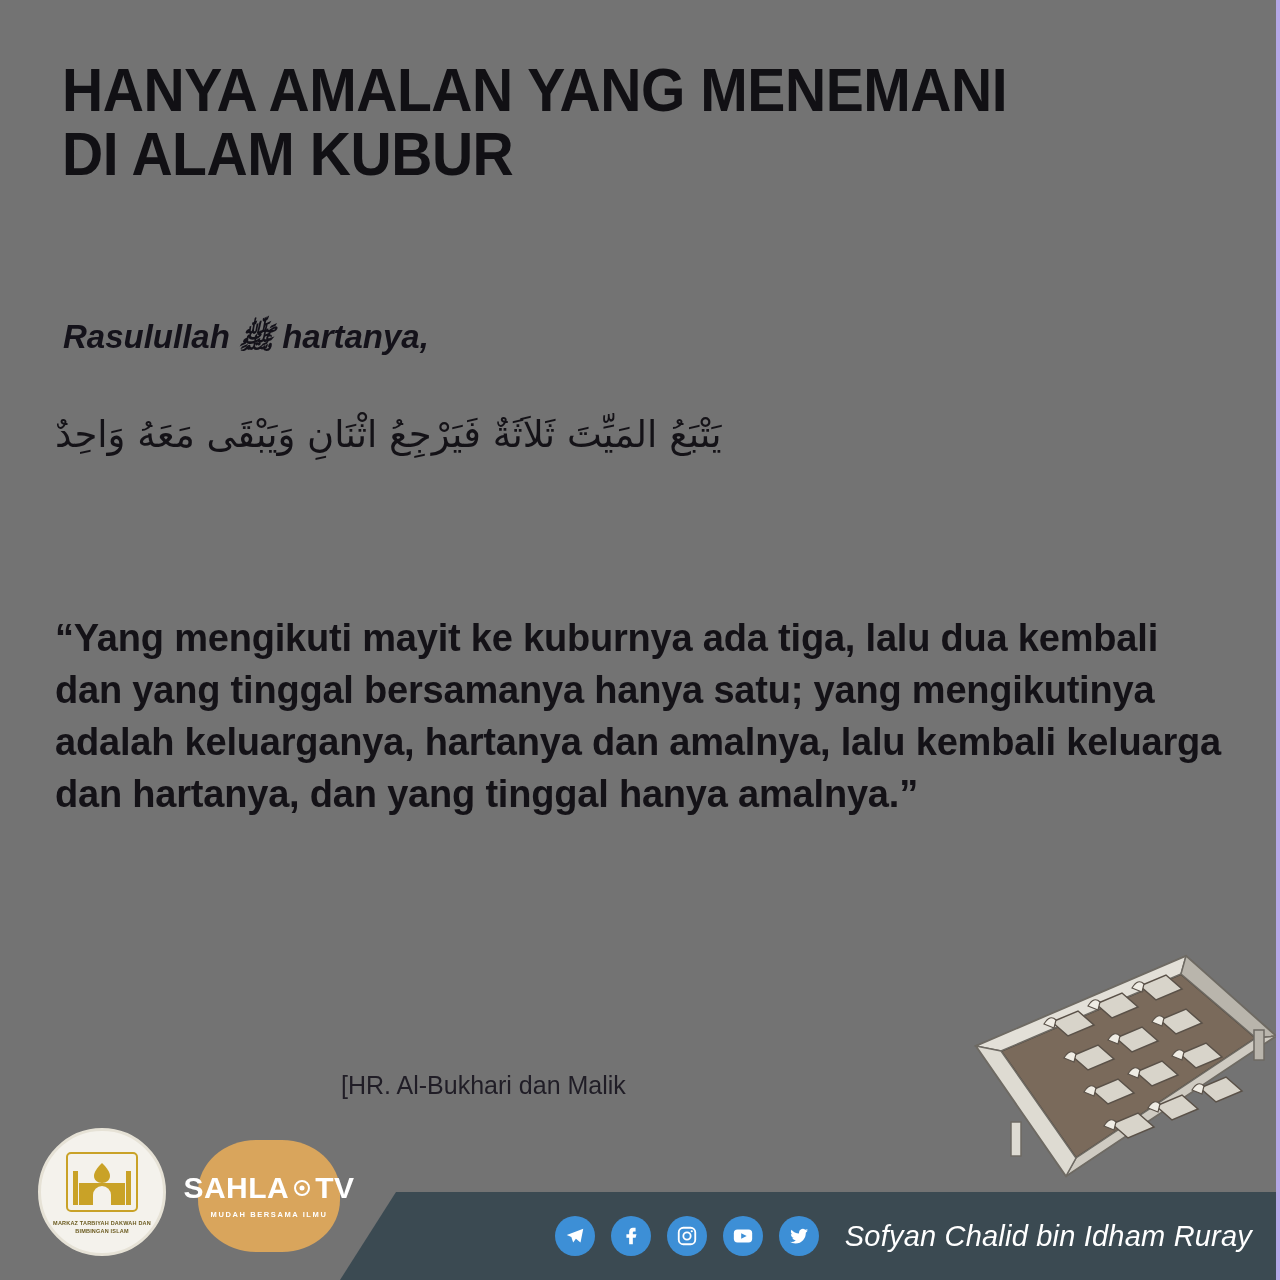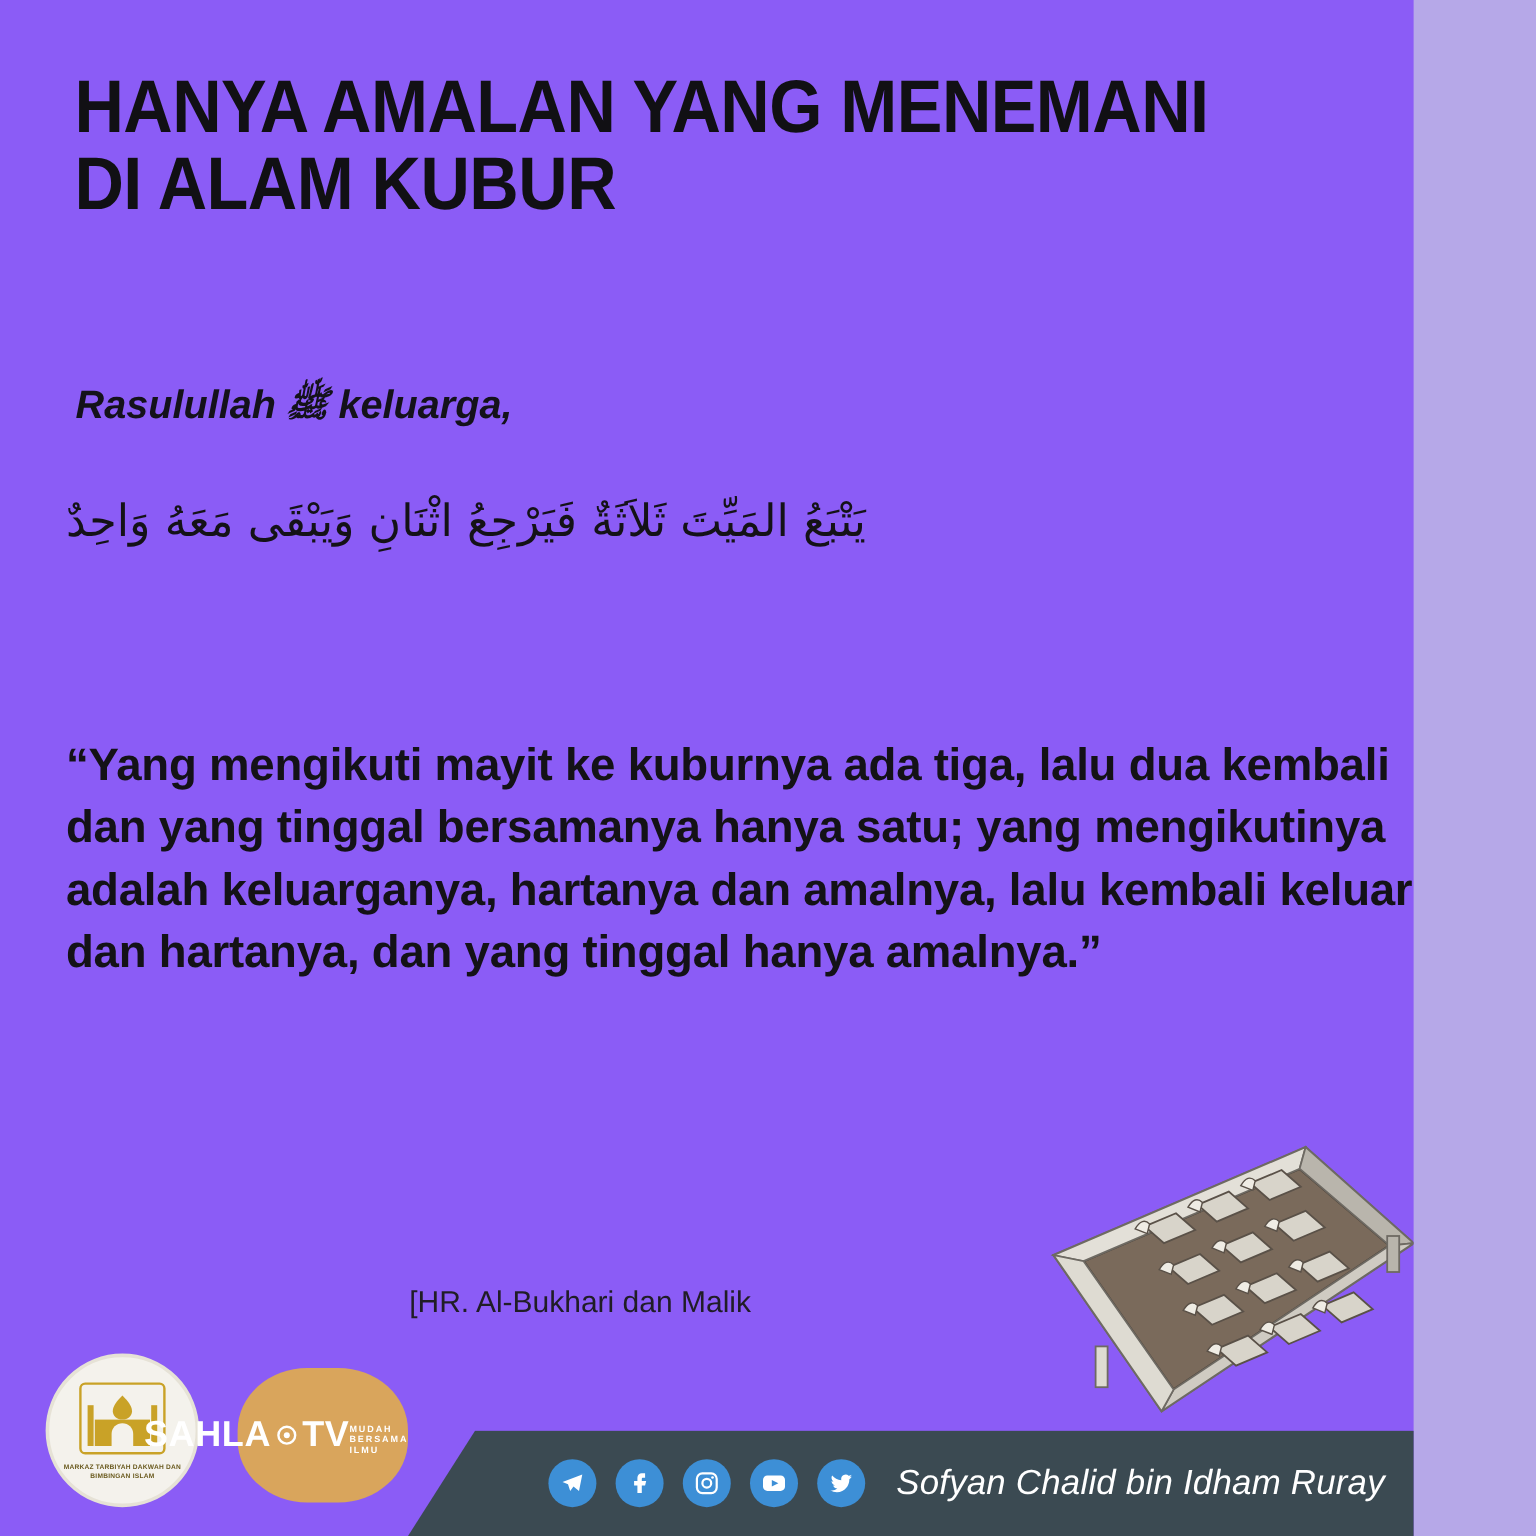--- a/index.html
+++ b/index.html
@@ -8,23 +8,23 @@
   }
   body {
     width: 1280px;
     height: 1280px;
     background: #b6a8e8;
     font-family: "Liberation Sans", sans-serif;
     overflow: hidden;
   }
   .poster {
     position: relative;
-    width: 1178px;
+    width: 1276px;
     height: 1280px;
-    background: #8b5cf6;
+    background: #737373;
     overflow: hidden;
   }
 
   
   .title {
     position: absolute;
     top: 58px;
     left: 62px;
     width: 1160px;
     color: #111014;
@@ -194,23 +194,23 @@
   }
   .logo-sahla {
     position: absolute;
     left: 198px;
     bottom: 28px;
     width: 142px;
     height: 112px;
     border-radius: 58px / 52px;
     background: #d9a55c;
     display: flex;
-    flex-direction: row;
-    align-items: center;
-    justify-content: flex-end;
+    flex-direction: column;
+    align-items: center;
+    justify-content: center;
   }
   .sahla-top {
     display: flex;
     align-items: center;
     gap: 3px;
     color: #ffffff;
     font-size: 30px;
     font-weight: bold;
     letter-spacing: 0.5px;
     line-height: 1;
@@ -229,21 +229,21 @@
 <div class="poster">
 
   <div class="title">
     <span>HANYA AMALAN YANG MENEMANI</span>
     <span class="line2">DI ALAM KUBUR</span>
   </div>
 
   <div class="rasul">
     <span>Rasulullah</span>
     <span class="saw-glyph">ﷺ</span>
-    <span>keluarga,</span>
+    <span>hartanya,</span>
   </div>
 
   <div class="arabic">
     <span class="aline">يَتْبَعُ المَيِّتَ ثَلاَثَةٌ فَيَرْجِعُ اثْنَانِ وَيَبْقَى مَعَهُ وَاحِدٌ</span>
   </div>
 
   <div class="translation">“Yang mengikuti mayit ke kuburnya ada tiga, lalu dua kembali dan yang tinggal bersamanya hanya satu; yang mengikutinya adalah keluarganya, hartanya dan amalnya, lalu kembali keluarga dan hartanya, dan yang tinggal hanya amalnya.”</div>
 
   <div class="source">
     <span>[HR. Al-Bukhari dan Malik</span>

